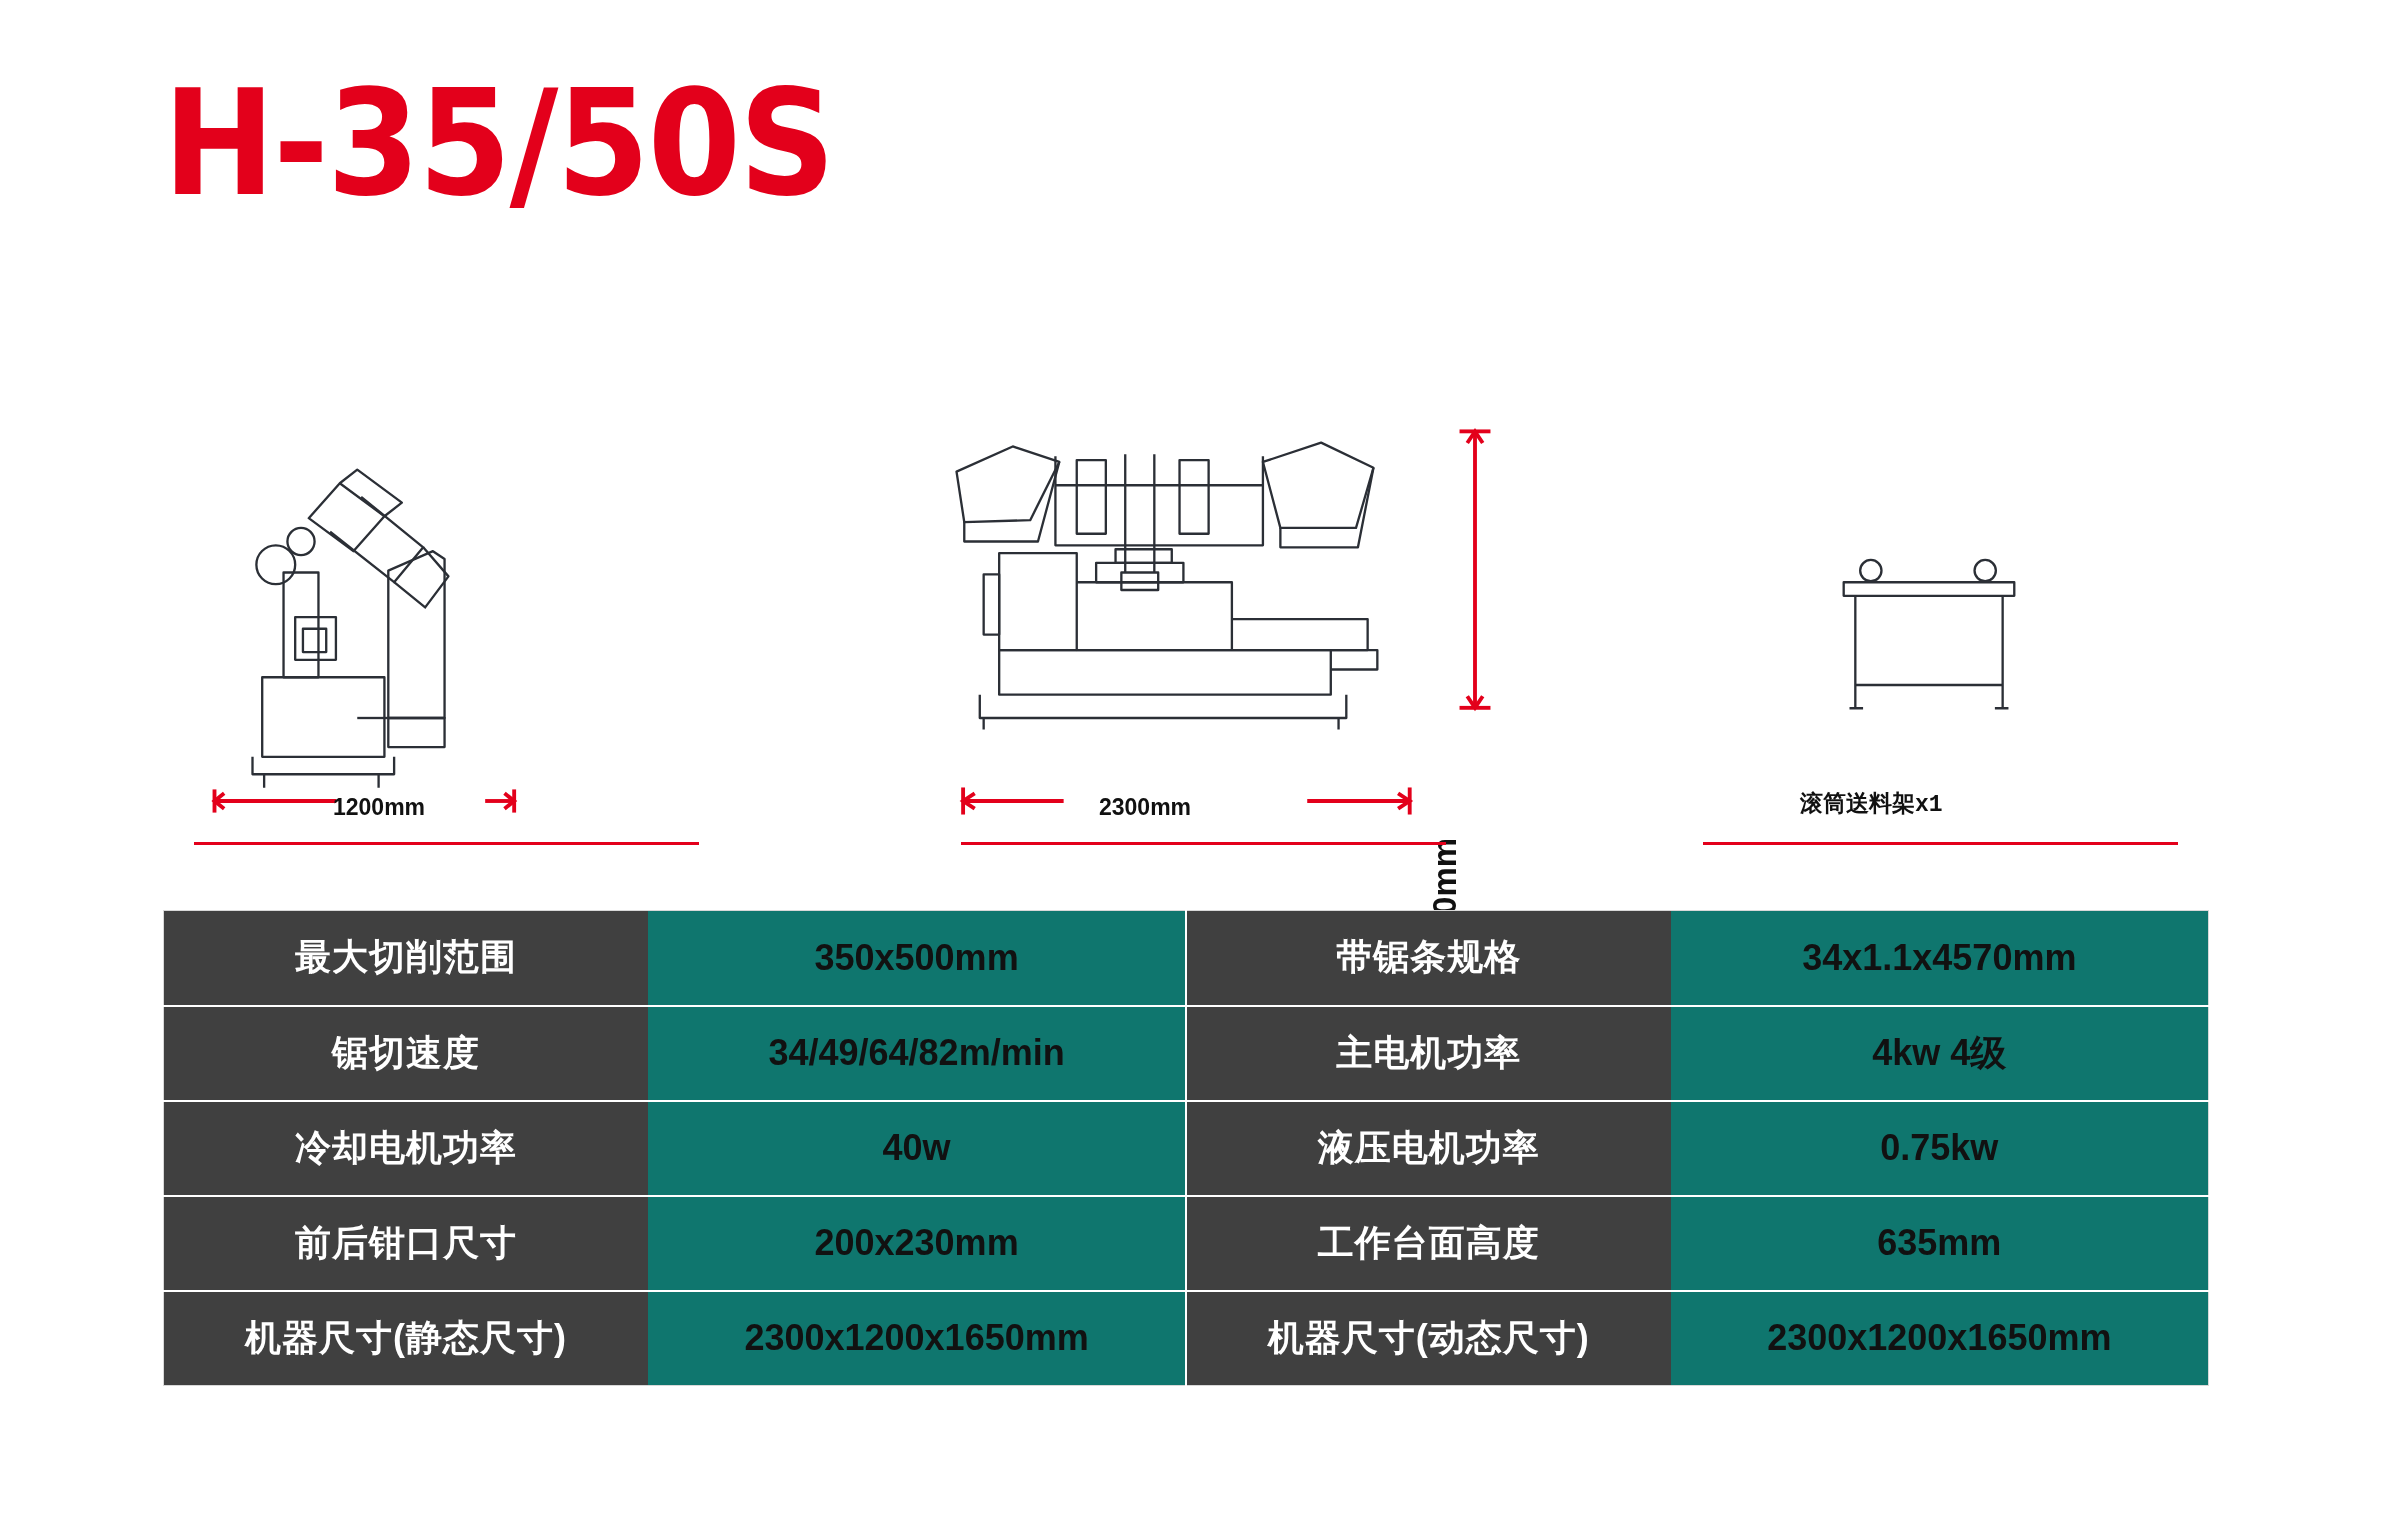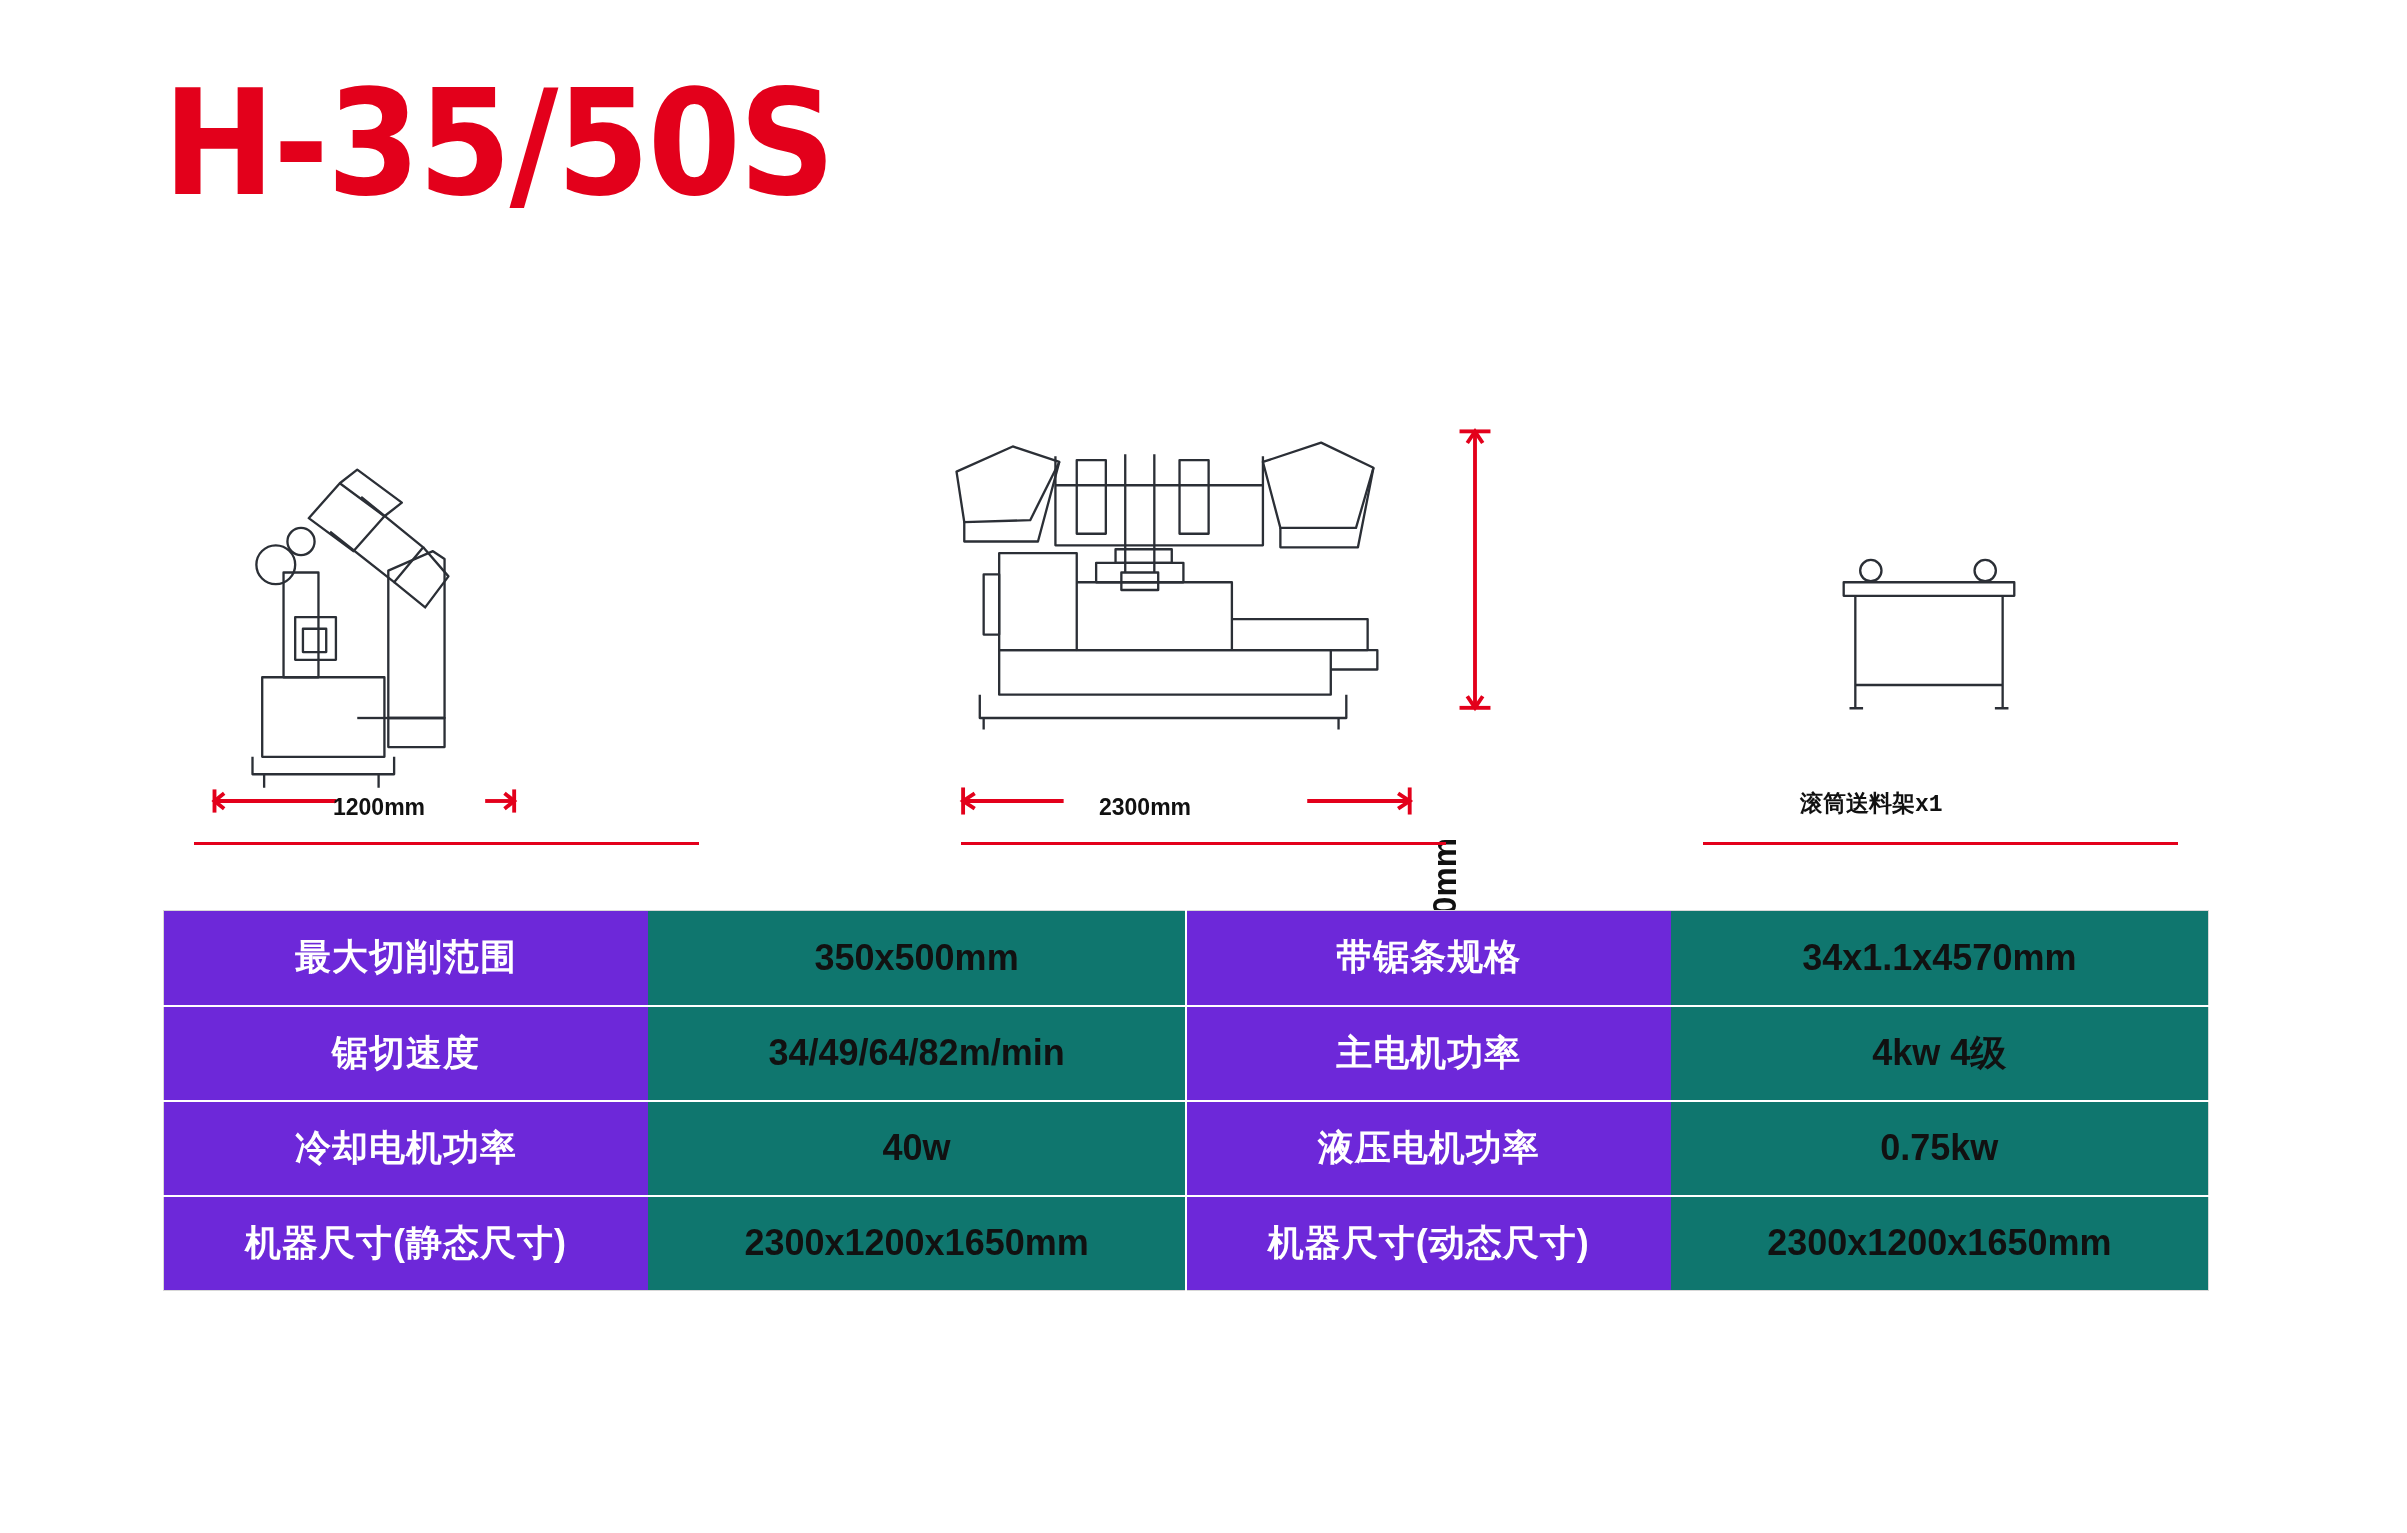--- a/index.html
+++ b/index.html
@@ -101,21 +101,21 @@
     vertical-align: middle;
     text-align: center;
     font-size: 36px;
     font-weight: bold;
     box-sizing: border-box;
     border-bottom: 2.9px solid #ffffff;
   }
   .trow:last-child .cell { border-bottom: none; }
 
   .lbl {
-    background: #6d28d9;
+    background: #404040;
     color: #ffffff;
     width: 485px;
   }
   .val {
     background: #0f766e;
     color: #111111;
     width: 538px;
     border-right: 2.9px solid #ffffff;
   }
   .val.last { border-right: none; margin-left: 41px; }
@@ -266,20 +266,26 @@
     <div class="cell val last">4kw 4级</div>
   </div>
 
   <div class="trow">
     <div class="cell lbl">冷却电机功率</div>
     <div class="cell val">40w</div>
     <div class="cell lbl second">液压电机功率</div>
     <div class="cell val last">0.75kw</div>
   </div>
 
+  <div class="trow">
+    <div class="cell lbl">前后钳口尺寸</div>
+    <div class="cell val">200x230mm</div>
+    <div class="cell lbl second">工作台面高度</div>
+    <div class="cell val last">635mm</div>
+  </div>
 
 
   <div class="trow">
     <div class="cell lbl">机器尺寸(静态尺寸)</div>
     <div class="cell val">2300x1200x1650mm</div>
     <div class="cell lbl second">机器尺寸(动态尺寸)</div>
     <div class="cell val last">2300x1200x1650mm</div>
   </div>
 
 </div>

